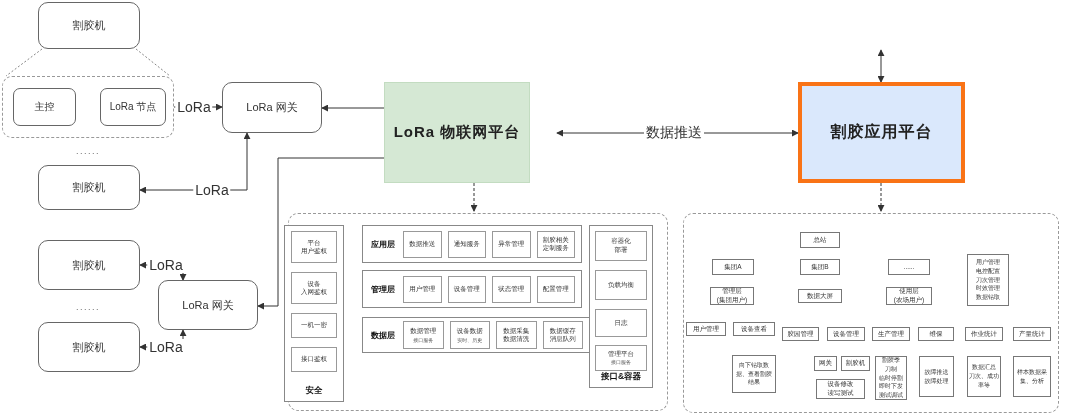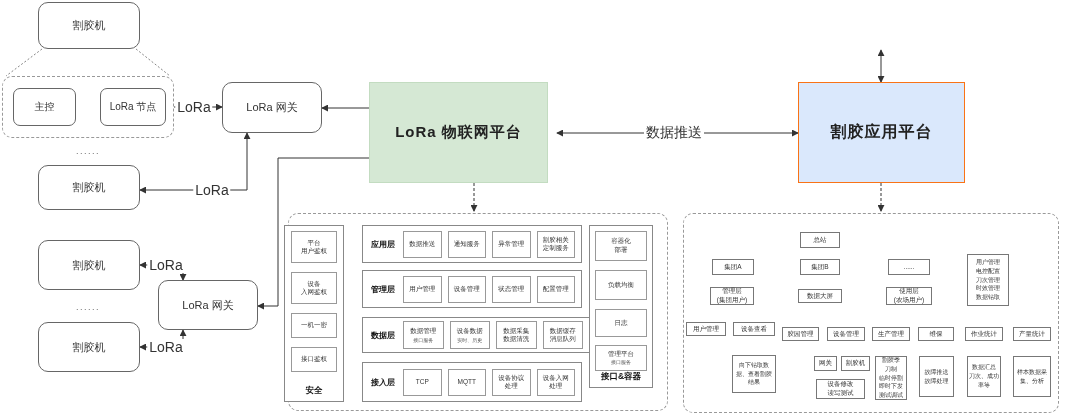--- a/index.html
+++ b/index.html
@@ -8,21 +8,21 @@
   svg.wires { position:absolute; left:0; top:0; width:1080px; height:418px; }
 
   .node { position:absolute; border:1px solid #666; background:#fff; display:flex;
           align-items:center; justify-content:center; text-align:center; font-size:11px; color:#333; }
   .rounded { border-radius:10px; }
   .rounded-sm { border-radius:7px; }
 
   .platform { position:absolute; display:flex; align-items:center; justify-content:center;
               font-weight:bold; font-size:15px; color:#222; letter-spacing:1px; }
   .iot { background:var(--iot-fill,#d5e8d4); border:1px solid #c3dcc1; }
-  .app { background:var(--app-fill,#dae8fc); border:1px solid #f97316; }
+  .app { background:var(--app-fill,#dae8fc); border:4px solid #f97316; }
 
   .wire-label { position:absolute; background:#fff; font-size:14px; color:#333; padding:0 2px;
                 transform:translate(-50%,-50%); white-space:nowrap; z-index:3; }
   .dots { position:absolute; font-size:9px; color:#666; letter-spacing:1.5px;
           transform:translate(-50%,-50%); }
 
   .dash-box { position:absolute; border:1px dashed #999; border-radius:10px; background:#fff; }
 
   
   .arch-col { position:absolute; border:1px solid #888; background:#fff; display:flex;
@@ -136,21 +136,21 @@
   <div class="node rounded" style="left:158px;top:280px;width:100px;height:50px">LoRa 网关</div>
   <div class="dots" style="left:88px;top:307px">......</div>
   <div class="node rounded" style="left:38px;top:322px;width:102px;height:50px">割胶机</div>
 
   <span class="wire-label" style="left:194px;top:107px">LoRa</span>
   <span class="wire-label" style="left:212px;top:190px">LoRa</span>
   <span class="wire-label" style="left:166px;top:265px">LoRa</span>
   <span class="wire-label" style="left:166px;top:347px">LoRa</span>
   <span class="wire-label" style="left:674px;top:133px">数据推送</span>
 
-  <div class="platform iot" style="left:369px;top:82px;width:179px;height:101px">LoRa 物联网平台</div>
+  <div class="platform iot" style="left:384px;top:82px;width:146px;height:101px">LoRa 物联网平台</div>
   <div class="platform app" style="left:798px;top:82px;width:167px;height:101px;font-size:16px">割胶应用平台</div>
 
   <div class="dash-box" style="left:288px;top:213px;width:380px;height:198px"></div>
 
   <div class="arch-col" style="left:284px;top:225px;width:60px;height:177px">
     <div class="sec-item" style="height:32px;margin-bottom:9px">平台
 用户鉴权</div>
     <div class="sec-item" style="height:32px;margin-bottom:9px">设备
 入网鉴权</div>
     <div class="sec-item" style="height:25px;margin-bottom:9px">一机一密</div>
@@ -204,37 +204,20 @@
     <div class="cell" style="height:28px">
         <div class="cell-t">数据采集
 数据清洗</div>
       </div>
     <div class="cell" style="height:28px">
         <div class="cell-t">数据缓存
 消息队列</div>
       </div>
   </div>
 
-  <div class="arch-row" style="left:362px;top:362px;width:220px;height:40px">
-    <div class="row-name">接入层</div>
-    <div class="cell" style="height:27px">
-        <div class="cell-t">TCP</div>
-      </div>
-    <div class="cell" style="height:27px">
-        <div class="cell-t">MQTT</div>
-      </div>
-    <div class="cell" style="height:27px">
-        <div class="cell-t">设备协议
-处理</div>
-      </div>
-    <div class="cell" style="height:27px">
-        <div class="cell-t">设备入网
-处理</div>
-      </div>
-  </div>
 
   <div class="arch-col" style="left:589px;top:225px;width:64px;height:163px">
     <div class="sec-item" style="width:52px;height:32px;margin-bottom:9px">容器化
 部署</div>
     <div class="sec-item" style="width:52px;height:33px;margin-bottom:9px">负载均衡</div>
     <div class="sec-item" style="width:52px;height:30px;margin-bottom:8px">日志</div>
     <div class="sec-item" style="width:52px;height:28px;flex-direction:column">
       <div class="cell-t">管理平台</div>
       <div class="cell-s">接口服务</div>
     </div>

